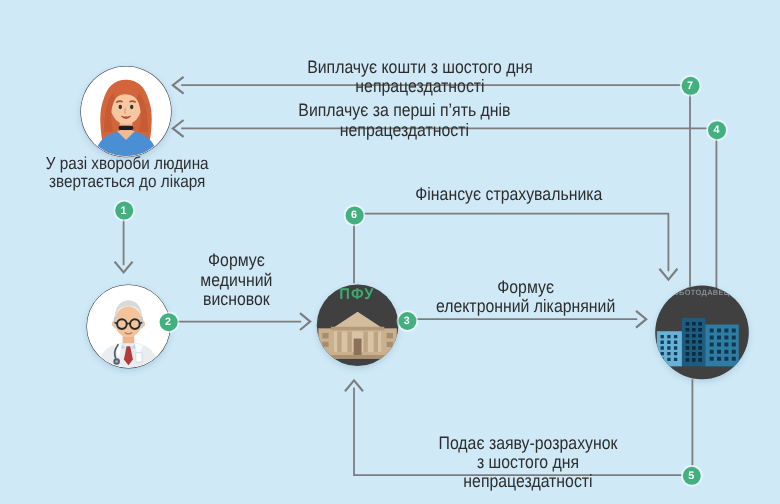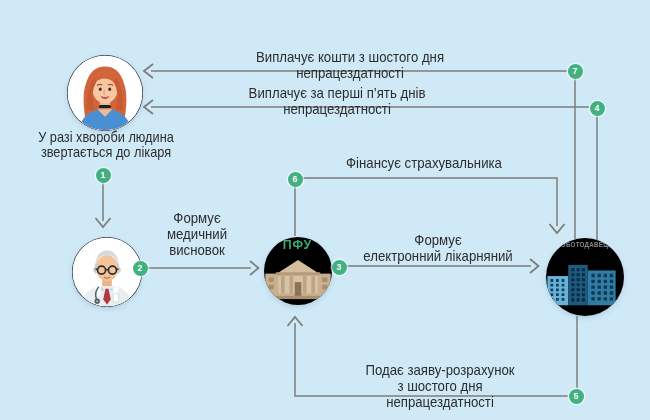--- a/index.html
+++ b/index.html
@@ -1,21 +1,21 @@
 <!DOCTYPE html>
 <html style="--bg: #cfe9f7; --line: #7d7d7d; --badge: #43b07f; --text: #2d2d2d; --pfu-green: #3ea873; --employer-gray: #868d94;"><head>
 <meta charset="utf-8">
 <style>
   html,body{margin:0;padding:0;}
   body{width:650px;height:420px;overflow:hidden;font-family:"Liberation Sans",sans-serif;}
   .canvas{position:relative;width:650px;height:420px;background:var(--bg,#cfe9f7);overflow:hidden;}
   .connectors{position:absolute;left:0;top:0;}
   .ln polyline{fill:none;stroke:var(--line,#7d7d7d);stroke-width:1.5;}
   .hd polyline{fill:none;stroke:var(--line,#7d7d7d);stroke-width:1.8;}
-  .node{position:absolute;border-radius:50%;background:#000000;overflow:hidden;
+  .node{position:absolute;border-radius:50%;background:#404040;overflow:hidden;
         box-shadow:0 2px 5px rgba(90,130,160,.25);}
   .node>svg{display:block;width:100%;height:100%;}
   .org-node{display:flex;flex-direction:column;align-items:center;justify-content:center;gap:2px;}
   .flabel{position:absolute;color:var(--text,#2d2d2d);font-size:15px;line-height:16px;
           text-align:center;white-space:pre-line;transform:translateX(-50%) scaleX(0.88);}
   .caption{font-size:14.5px;line-height:15px;}
   .badge{position:absolute;width:15px;height:15px;border-radius:50%;background:var(--badge,#43b07f);
          color:#fff;font-size:9px;font-weight:bold;display:flex;align-items:center;justify-content:center;
          box-shadow:0 0 0 1.5px rgba(255,255,255,.55);}
   .pfu-label{font-size:13px;font-weight:bold;color:var(--pfu-green,#3ea873);letter-spacing:1px;transform:scaleX(.95);}

